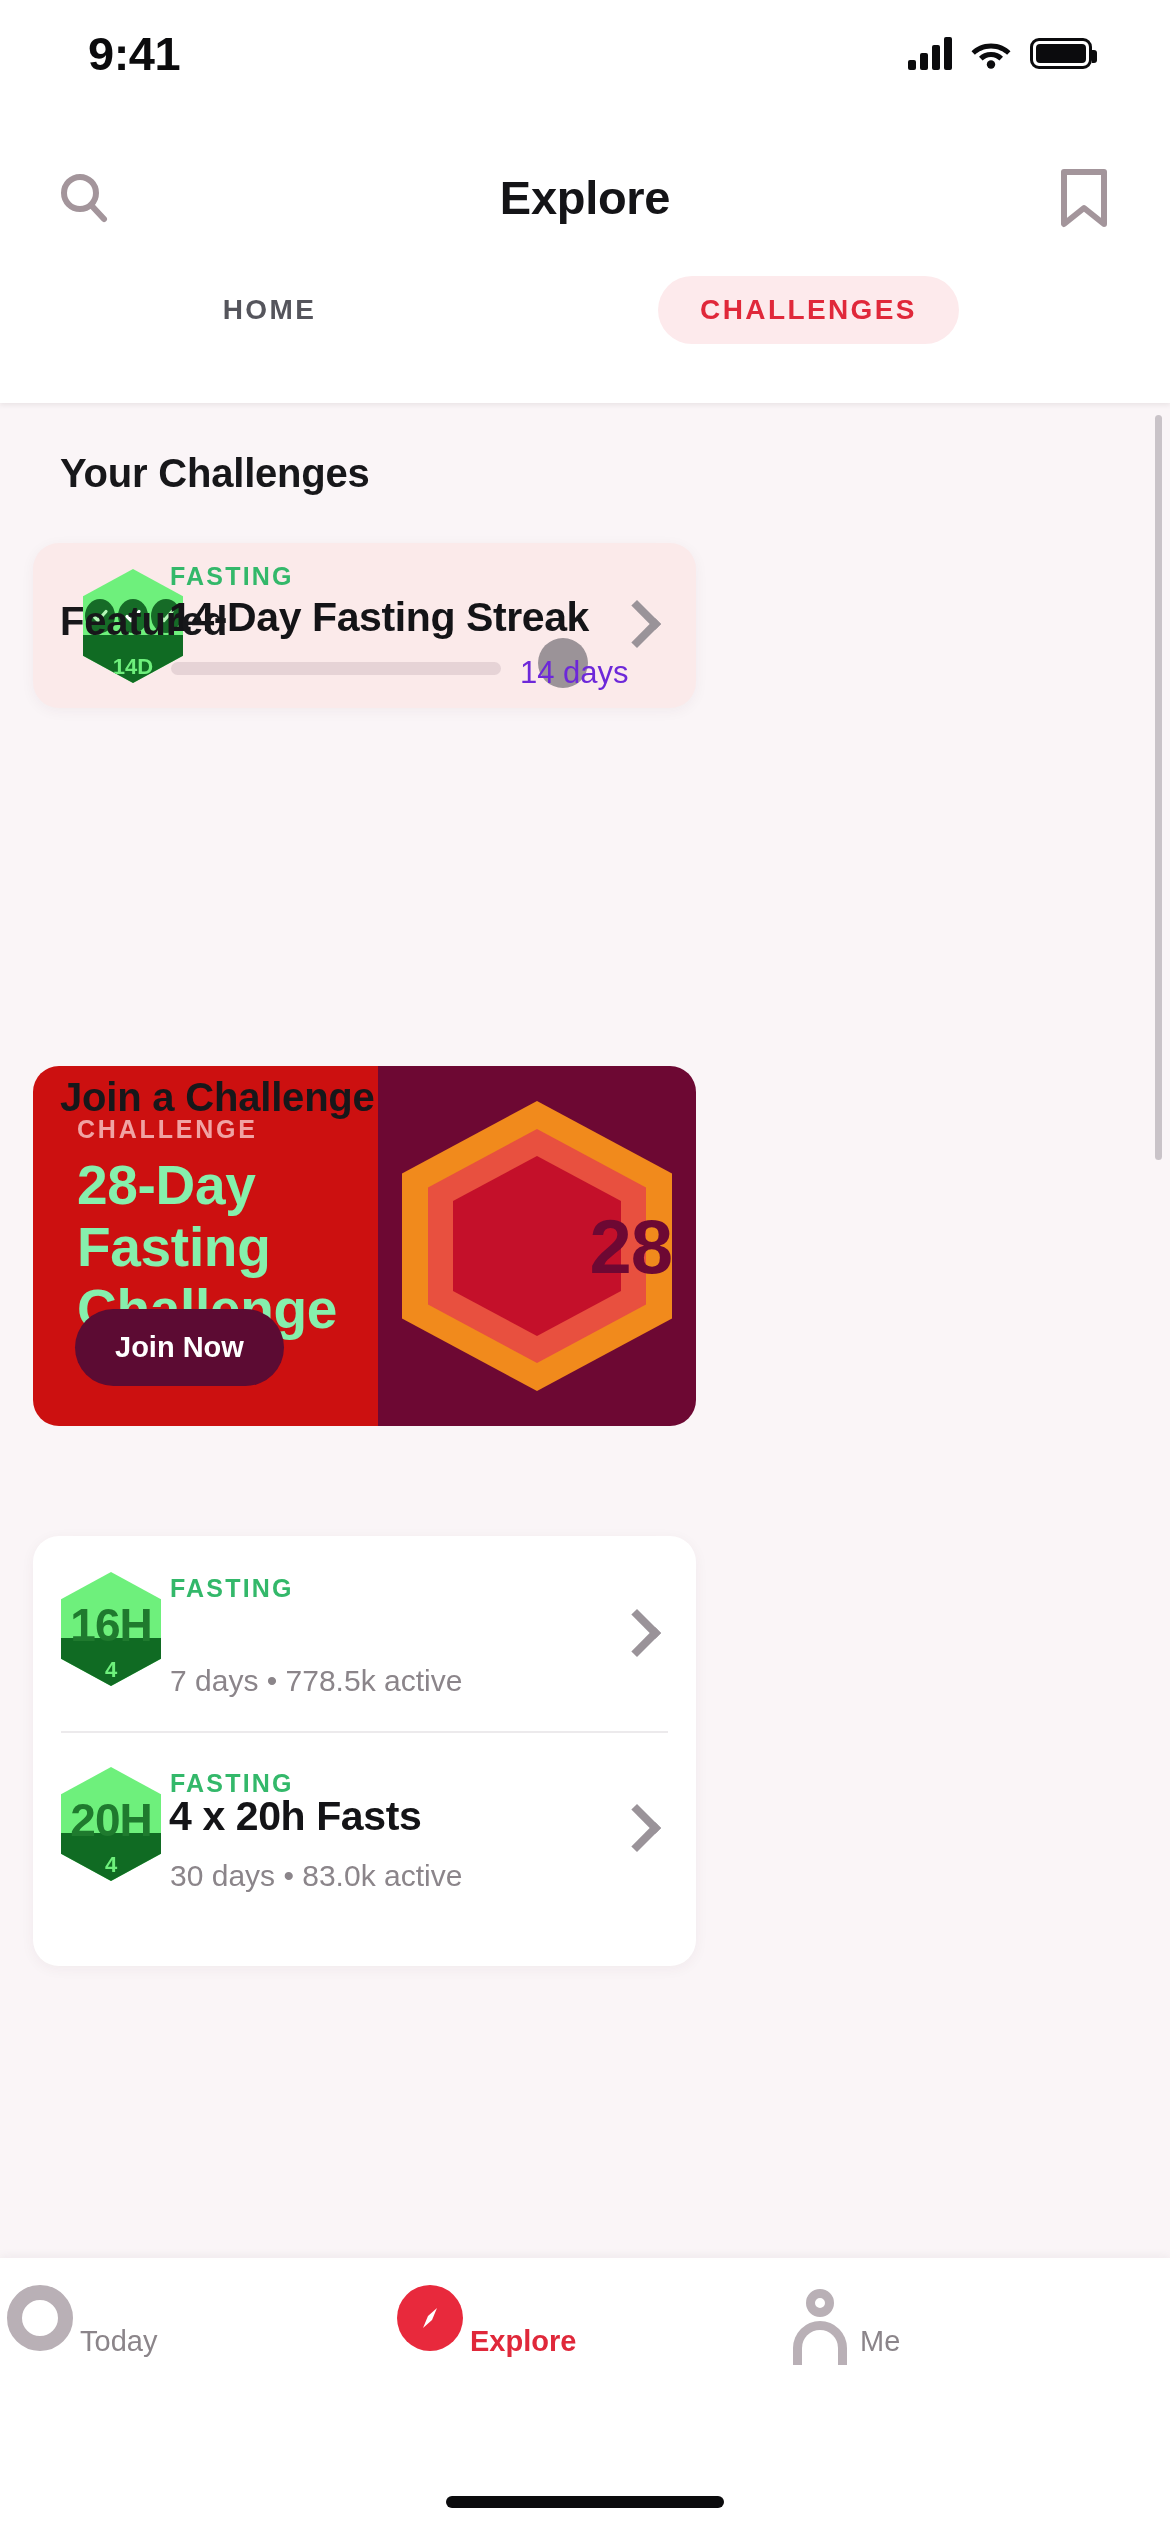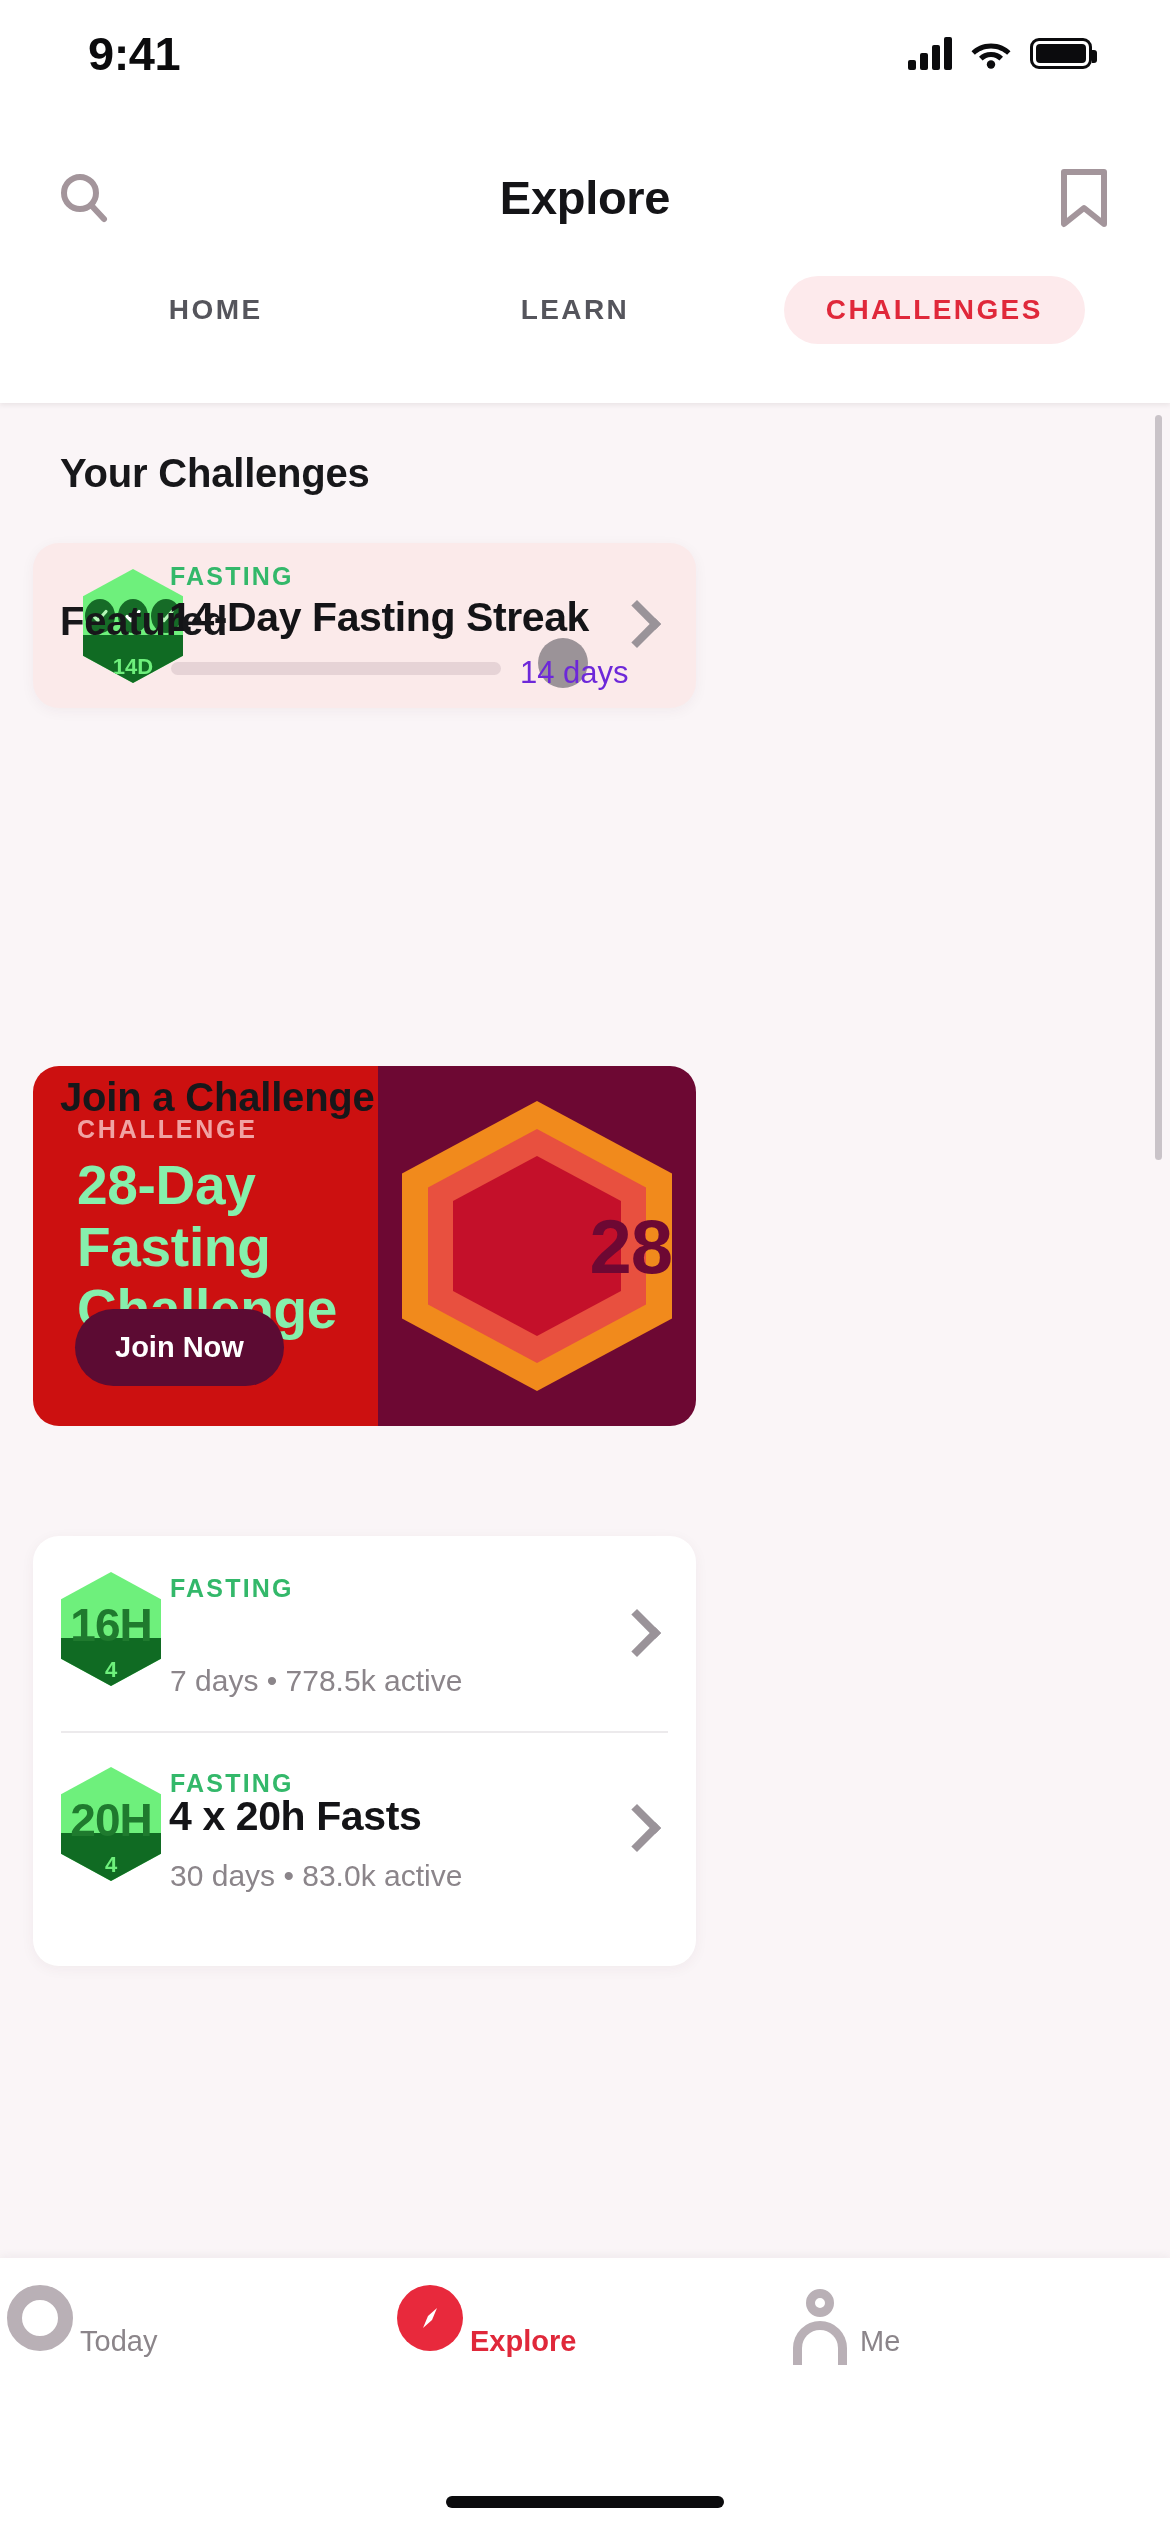--- a/index.html
+++ b/index.html
@@ -59,21 +59,21 @@
     display:flex; align-items:center; justify-content:center; cursor:pointer;
   }
   .bookmark-btn svg { width:52px; height:60px; }
 
   
   .segbar {
     position:absolute; top:255px; left:0; width:1170px; height:148px;
     background:#ffffff; z-index:36;
     box-shadow:0 2px 5px rgba(40,20,30,0.08);
   }
-  .segrow { position:absolute; left:0; top:0; width:1078px; height:110px; display:flex; align-items:center;margin-left:36px; }
+  .segrow { position:absolute; left:0; top:0; width:1078px; height:110px; display:flex; align-items:center; }
   .seg {
     flex:1; text-align:center; font-size:28px; font-weight:700;
     letter-spacing:2.4px; color:#55555c; cursor:pointer;
     height:72px; display:flex; align-items:center; justify-content:center;
   }
   .seg.active { color:#e0283a; }
   .seg.active .pill {
     background:#fdeaec; border-radius:40px; padding:20px 42px;
     display:inline-block; line-height:1;
   }
@@ -262,23 +262,20 @@
       <svg viewBox="0 0 52 60">
         <path d="M6 4h40v52L26 40 6 56z" fill="none" stroke="#a3959b" stroke-width="6" stroke-linejoin="round"></path>
       </svg>
     </div>
   </div>
 
   <div class="segbar">
     <div class="segrow">
       <div class="seg">
         <span class="pill">HOME</span>
-      </div>
-      <div class="seg">
-        <span class="pill">LEARN</span>
       </div>
       <div class="seg active">
         <span class="pill">CHALLENGES</span>
       </div>
     </div>
   </div>
 
   <div class="body">
 
     <div class="scrollbar"></div>

